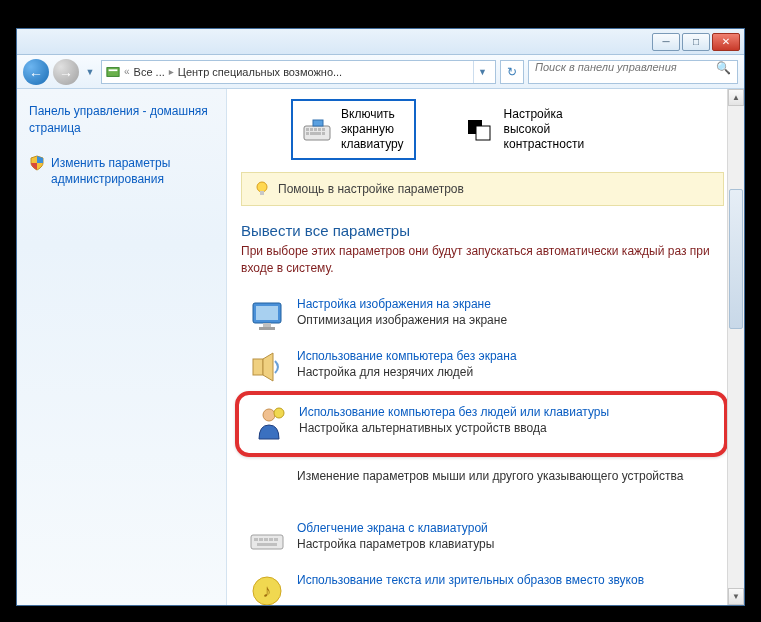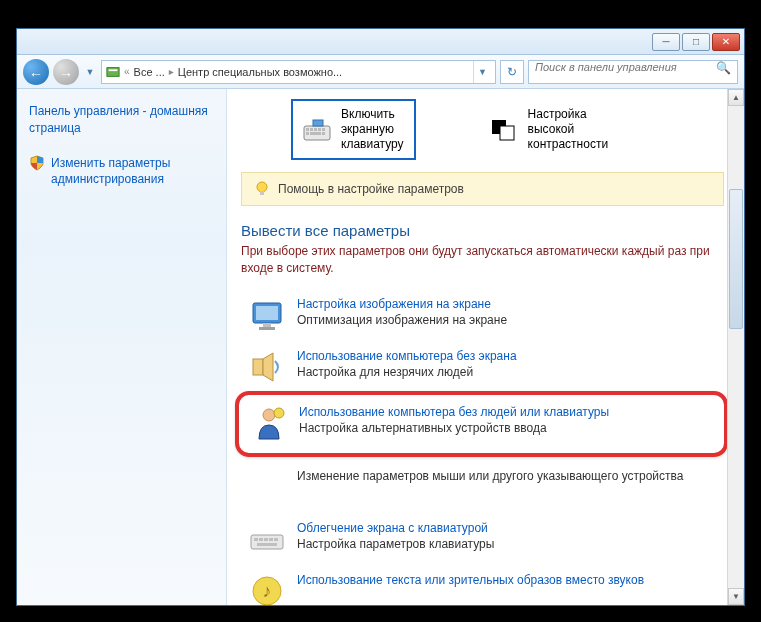--- a/index.html
+++ b/index.html
@@ -19,21 +19,21 @@
 .searchbox { width: 210px; height: 24px; border: 1px solid #a8c4de; background: #fff; display: flex; align-items: flex-start; padding: 0 6px; gap: 4px; }
 .searchbox input { flex: 1; border: none; outline: none; font-size: 11px; font-style: italic; color: #888; }
 .searchbox .sicon { color: #4a7ca8; font-size: 12px; }
 .body { display: flex; height: calc(100% - 60px); }
 .sidebar { width: 210px; background: linear-gradient(180deg, #f2f7fc 0%, #eaf3fb 30%, #f6fafd 100%); border-right: 1px solid #d4e3f0; padding: 14px 12px; }
 .sidelink { display: block; color: #0a5dc2; font-size: 12px; line-height: 1.4; cursor: pointer; }
 .sidelink.home { margin-bottom: 18px; }
 .sideitem { display: flex; align-items: flex-start; gap: 6px; }
 .shield { width: 16px; height: 16px; flex-shrink: 0; }
 .content { flex: 1; overflow: hidden; position: relative; padding: 10px 20px 0 14px; }
-.tiles { display: flex; gap: 64px; margin-bottom: 12px; padding-left: 50px; }
+.tiles { display: flex; gap: 40px; margin-bottom: 12px; padding-left: 50px; }
 .tile { display: flex; align-items: center; gap: 10px; padding: 6px 10px; cursor: pointer; }
 .tile.sel { border: 2px solid #1064c8; }
 .tileicon { width: 28px; height: 24px; }
 .tiletxt { font-size: 12px; line-height: 1.25; }
 .hint { background: #fdf7d8; border: 1px solid #e8dfa5; padding: 8px 12px; display: flex; align-items: center; gap: 8px; font-size: 12px; margin-bottom: 16px; }
 .bulb { width: 16px; height: 16px; }
 .hint a { color: #404040; cursor: pointer; }
 .heading { color: #1a5a9e; font-size: 15px; font-weight: 400; margin-bottom: 4px; }
 .subtext { font-size: 12px; color: #7f1d1d; line-height: 1.4; margin-bottom: 14px; }
 .option { display: flex; gap: 12px; padding: 6px 0 10px 8px; }

